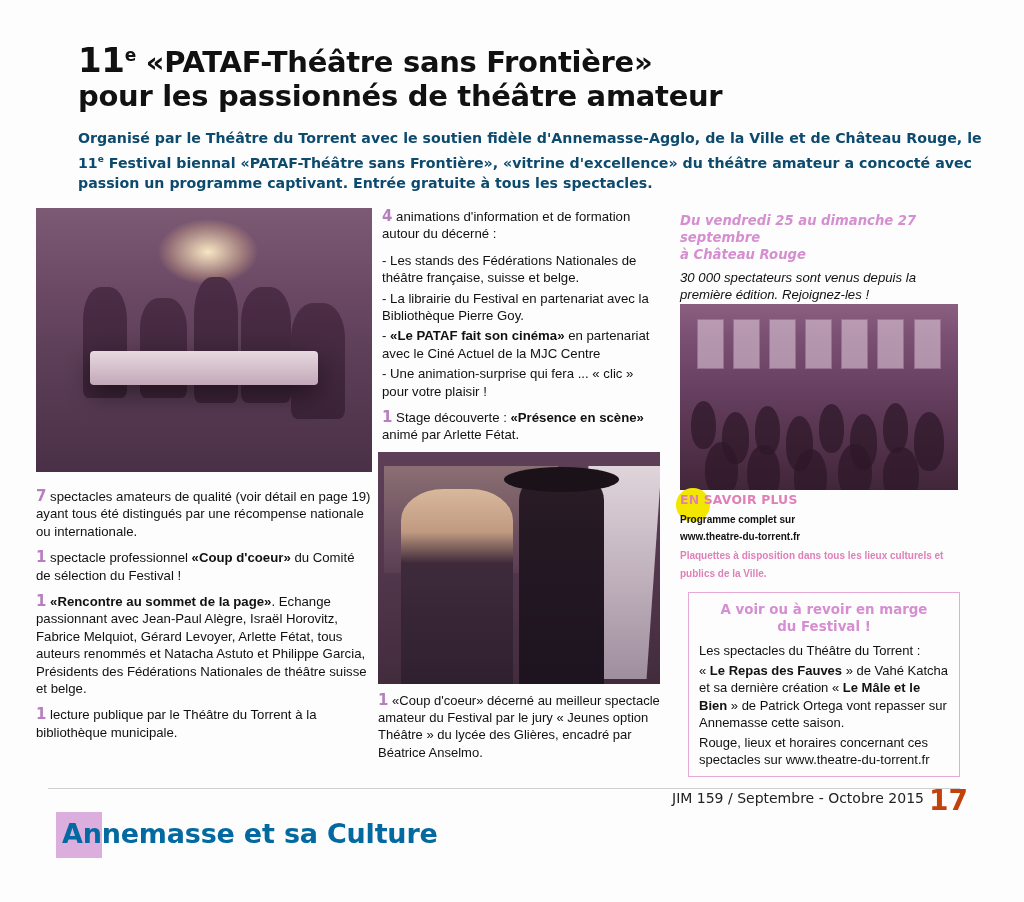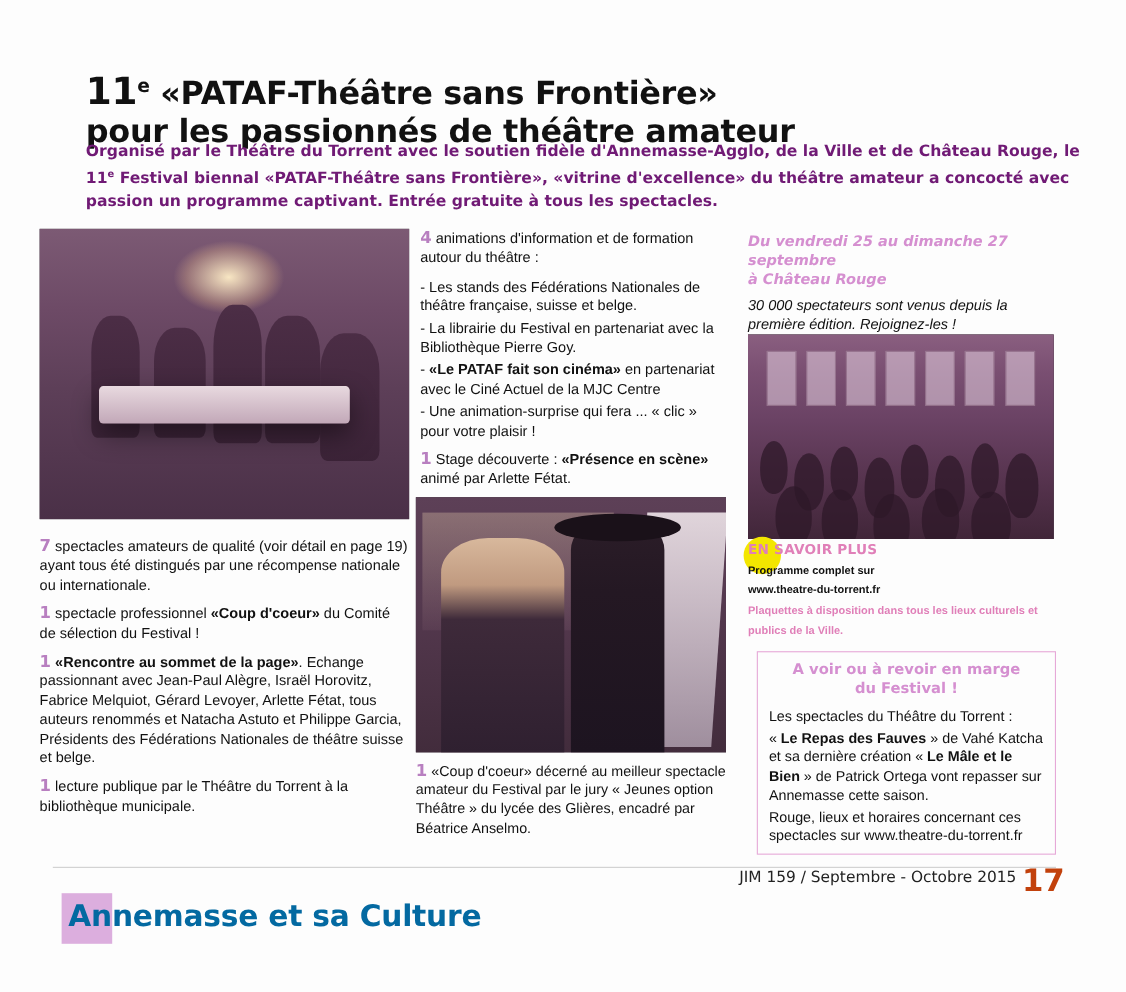--- a/index.html
+++ b/index.html
@@ -20,21 +20,20 @@
     inset: 0;
     background: #fdfdfd;
   }
 
   
   .title-block {
     position: absolute;
     left: 78px;
     top: 38px;
     width: 880px;
-    margin-top: 24px;
   }
   .title-line {
     font-family: "DejaVu Sans", sans-serif;
     font-weight: bold;
     font-size: 29px;
     line-height: 34px;
     letter-spacing: -0.3px;
     color: #111111;
   }
   .title-line .big {
@@ -48,21 +47,21 @@
   
   .chapeau {
     position: absolute;
     left: 78px;
     top: 128px;
     width: 908px;
     font-family: "DejaVu Sans", sans-serif;
     font-weight: bold;
     font-size: 14.2px;
     line-height: 20.5px;
-    color: #701a75;
+    color: #0c4a6e;
   }
   .chapeau sup { font-size: 9px; vertical-align: super; }
 
   
   .col {
     position: absolute;
     font-size: 13.2px;
     line-height: 17.4px;
   }
   .col-left  { left: 36px;  top: 208px;  width: 336px; }
@@ -320,21 +319,21 @@
     <p class="para">
       <span class="numlead">1</span><span class="b"> «Rencontre au sommet de la page»</span><span>. Echange passionnant avec Jean-Paul Alègre, Israël Horovitz, Fabrice Melquiot, Gérard Levoyer, Arlette Fétat, tous auteurs renommés et Natacha Astuto et Philippe Garcia, Présidents des Fédérations Nationales de théâtre suisse et belge.</span>
     </p>
     <p class="para">
       <span class="numlead">1</span><span> lecture publique par le Théâtre du Torrent à la bibliothèque municipale.</span>
     </p>
   </div>
 
   <div class="col col-mid">
     <p class="para">
-      <span class="numlead">4</span><span> animations d'information et de formation autour du théâtre :</span>
+      <span class="numlead">4</span><span> animations d'information et de formation autour du décerné :</span>
     </p>
     <p class="tight">- Les stands des Fédérations Nationales de théâtre française, suisse et belge.</p>
     <p class="tight">- La librairie du Festival en partenariat avec la Bibliothèque Pierre Goy.</p>
     <p class="tight">
       <span>- </span><span class="b">«Le PATAF fait son cinéma»</span><span> en partenariat avec le Ciné Actuel de la MJC Centre</span>
     </p>
     <p class="para">- Une animation-surprise qui fera ... « clic » pour votre plaisir !</p>
     <p class="para">
       <span class="numlead">1</span><span> Stage découverte : </span><span class="b">«Présence en scène»</span><span> animé par Arlette Fétat.</span>
     </p>

